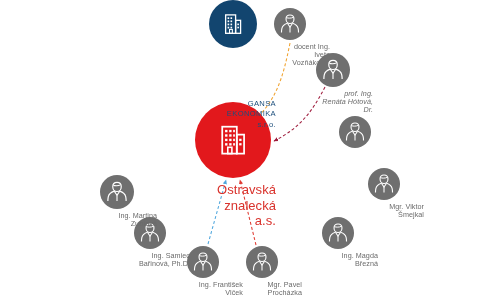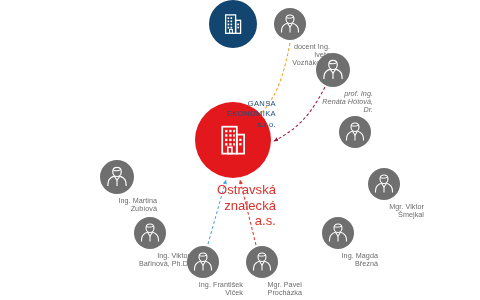--- a/index.html
+++ b/index.html
@@ -220,24 +220,24 @@
         <div class="disc" style="width: 32px; height: 32px;">
           <svg width="28" height="28" viewBox="0 0 24 24" aria-hidden="true">
             <path d="M12 4.3c2.1 0 3.4 1.4 3.4 3.4 0 2.2-1.5 3.9-3.4 3.9S8.6 9.9 8.6 7.7c0-2 1.3-3.4 3.4-3.4z" fill="none" stroke="#fff" stroke-width="0.95"></path>
             <path d="M9.1 6.6c1.1 0.5 4 0.6 5.6-0.3" fill="none" stroke="#fff" stroke-width="0.85"></path>
             <path d="M9.8 11.3c-2.6 0.8-4.3 2.3-4.8 4.6-0.2 1-0.3 2.1-0.3 3.3" fill="none" stroke="#fff" stroke-width="0.95"></path>
             <path d="M14.2 11.3c2.6 0.8 4.3 2.3 4.8 4.6 0.2 1 0.3 2.1 0.3 3.3" fill="none" stroke="#fff" stroke-width="0.95"></path>
             <path d="M9.8 11.3 L12 14.6 L14.2 11.3" fill="none" stroke="#fff" stroke-width="0.9"></path>
             <path d="M12 14.6 L12 19.2" fill="none" stroke="#fff" stroke-width="0.9"></path>
           </svg>
         </div>
-        <div class="node-label" style="top: 35px; width: 80px;">Ing. Viktor
+        <div class="node-label" style="top: 35px; width: 80px;">Ing. Samiec
 Bařinová, Ph.D.</div>
       </div>
-      <div class="node person" style="left: 117px; top: 177px;">
+      <div class="node person" style="left: 117px; top: 192px;">
         <div class="disc" style="width: 34px; height: 34px;">
           <svg width="30" height="30" viewBox="0 0 24 24" aria-hidden="true">
             <path d="M12 4.3c2.1 0 3.4 1.4 3.4 3.4 0 2.2-1.5 3.9-3.4 3.9S8.6 9.9 8.6 7.7c0-2 1.3-3.4 3.4-3.4z" fill="none" stroke="#fff" stroke-width="0.95"></path>
             <path d="M9.1 6.6c1.1 0.5 4 0.6 5.6-0.3" fill="none" stroke="#fff" stroke-width="0.85"></path>
             <path d="M9.8 11.3c-2.6 0.8-4.3 2.3-4.8 4.6-0.2 1-0.3 2.1-0.3 3.3" fill="none" stroke="#fff" stroke-width="0.95"></path>
             <path d="M14.2 11.3c2.6 0.8 4.3 2.3 4.8 4.6 0.2 1 0.3 2.1 0.3 3.3" fill="none" stroke="#fff" stroke-width="0.95"></path>
             <path d="M9.8 11.3 L12 14.6 L14.2 11.3" fill="none" stroke="#fff" stroke-width="0.9"></path>
             <path d="M12 14.6 L12 19.2" fill="none" stroke="#fff" stroke-width="0.9"></path>
           </svg>
         </div>

